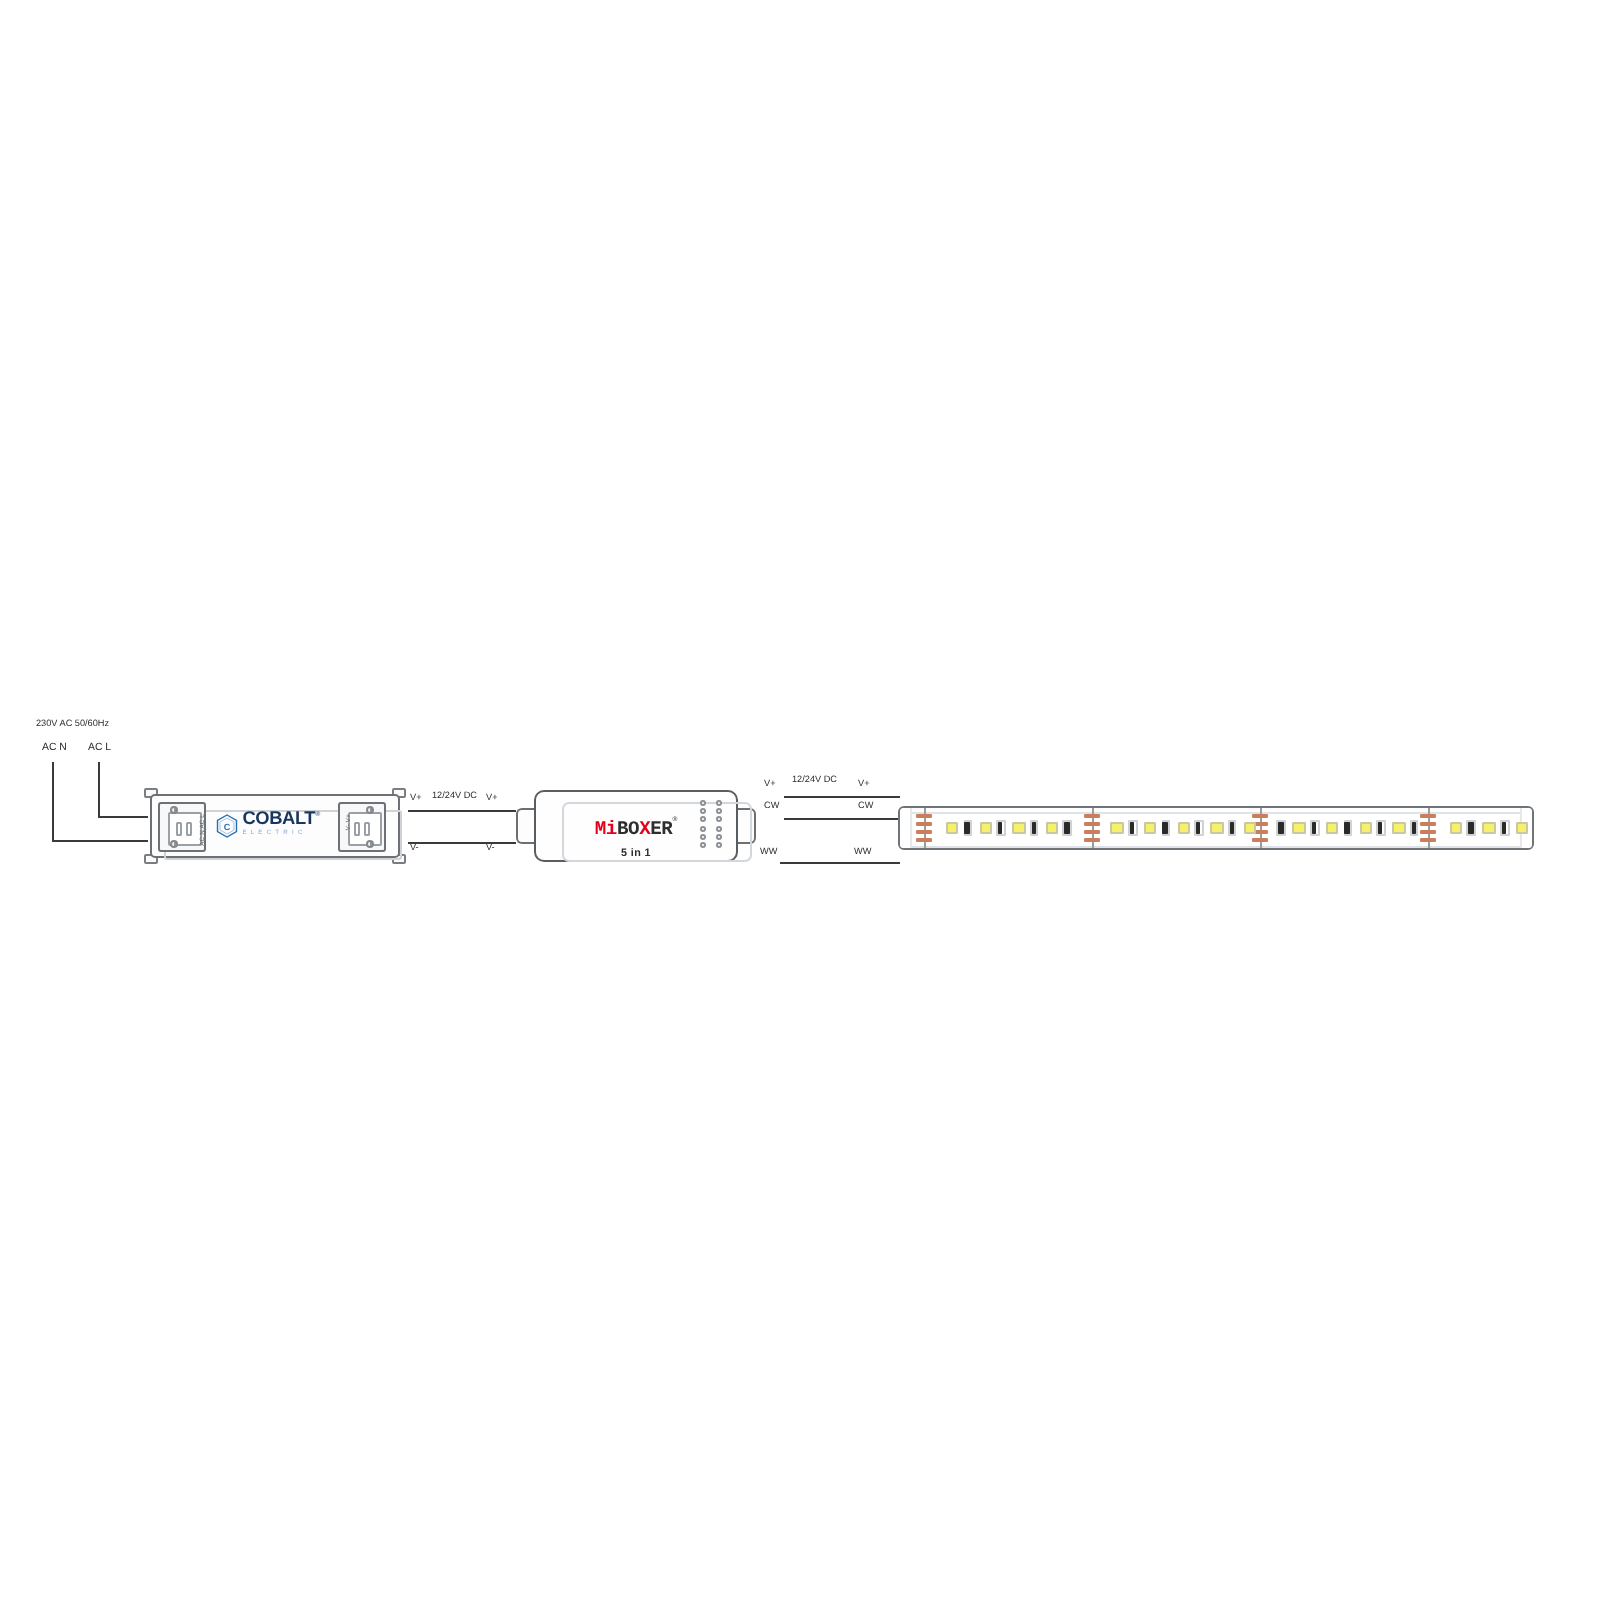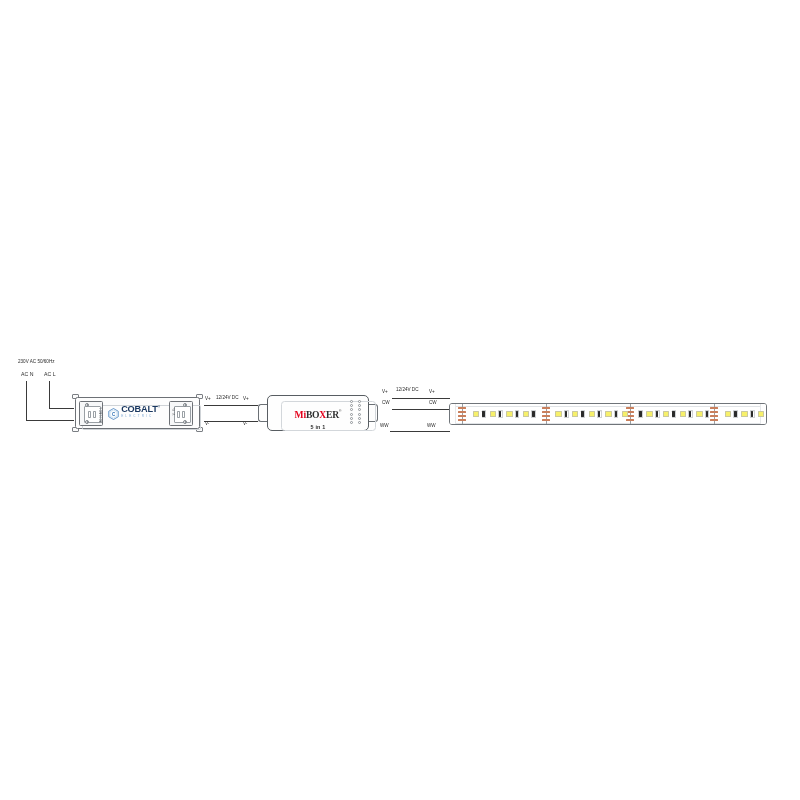--- a/index.html
+++ b/index.html
@@ -178,21 +178,21 @@
     box-sizing: border-box;
   }
   .ctrl-brand {
     position: absolute;
     left: 24px; top: 12px;
     width: 72px;
     text-align: center;
     line-height: 1;
   }
   .mb-txt {
-    font-family: Liberation Serif, serif;
+    font-family: Liberation Mono, monospace;
     font-size: 9.6px;
     font-weight: bold;
     letter-spacing: -0.2px;
   }
   .mb-red { color: #e3001b; }
   .mb-dark { color: #2e2e2e; }
   .mb-reg { font-size: 3.3px; color: #2e2e2e; vertical-align: super; }
   .ctrl-sub {
     font-family: "Liberation Sans", sans-serif;
     font-size: 5.4px;

